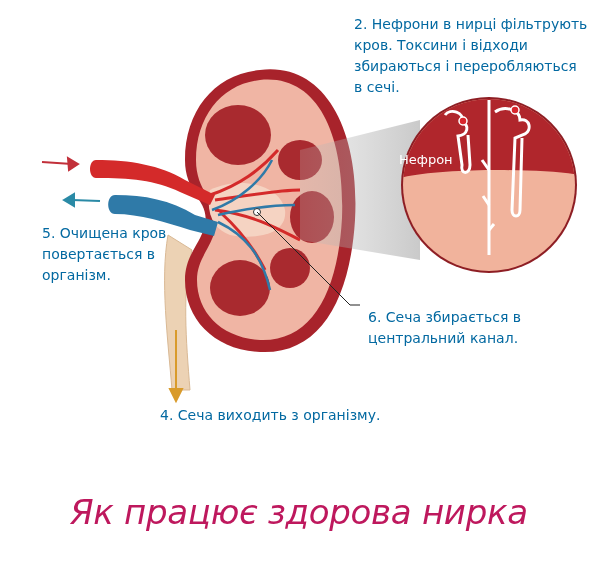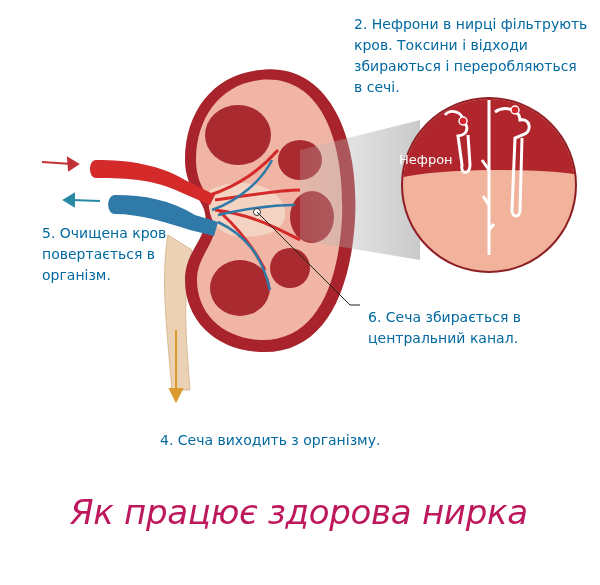--- a/index.html
+++ b/index.html
@@ -99,20 +99,20 @@
       <polyline points="257,212 350,305 360,305" fill="none" stroke="#222" stroke-width="1"></polyline>
     </g>
   </svg>
 
   <div class="lbl" style="left:354px; top:14px;">2. Нефрони в нирці фільтрують
 кров. Токсини і відходи
 збираються і переробляються
 в сечі.</div>
   <div class="lbl" style="left:368px; top:307px;">6. Сеча збирається в
 центральний канал.</div>
-  <div class="lbl" style="left:160px; top:430px;text-align:right;">4. Сеча виходить з організму.</div>
+  <div class="lbl" style="left:160px; top:405px;text-align:right;">4. Сеча виходить з організму.</div>
   <div class="lbl" style="left:18px; top:223px;margin-left:24px;">5. Очищена кров
 повертається в
 організм.</div>
 
   <div id="nephron-lbl">Нефрон</div>
   <div id="title">Як працює здорова нирка</div>
 </div>
 
 </body></html>

